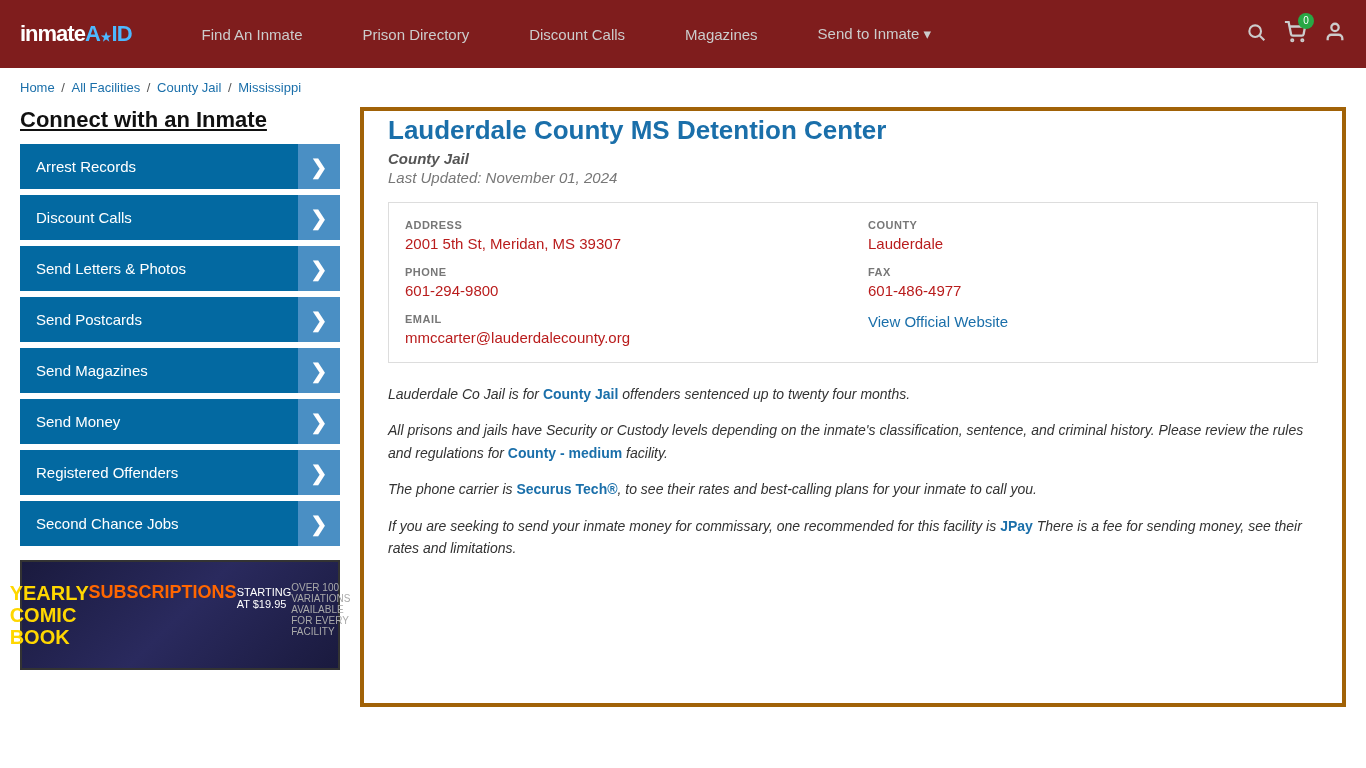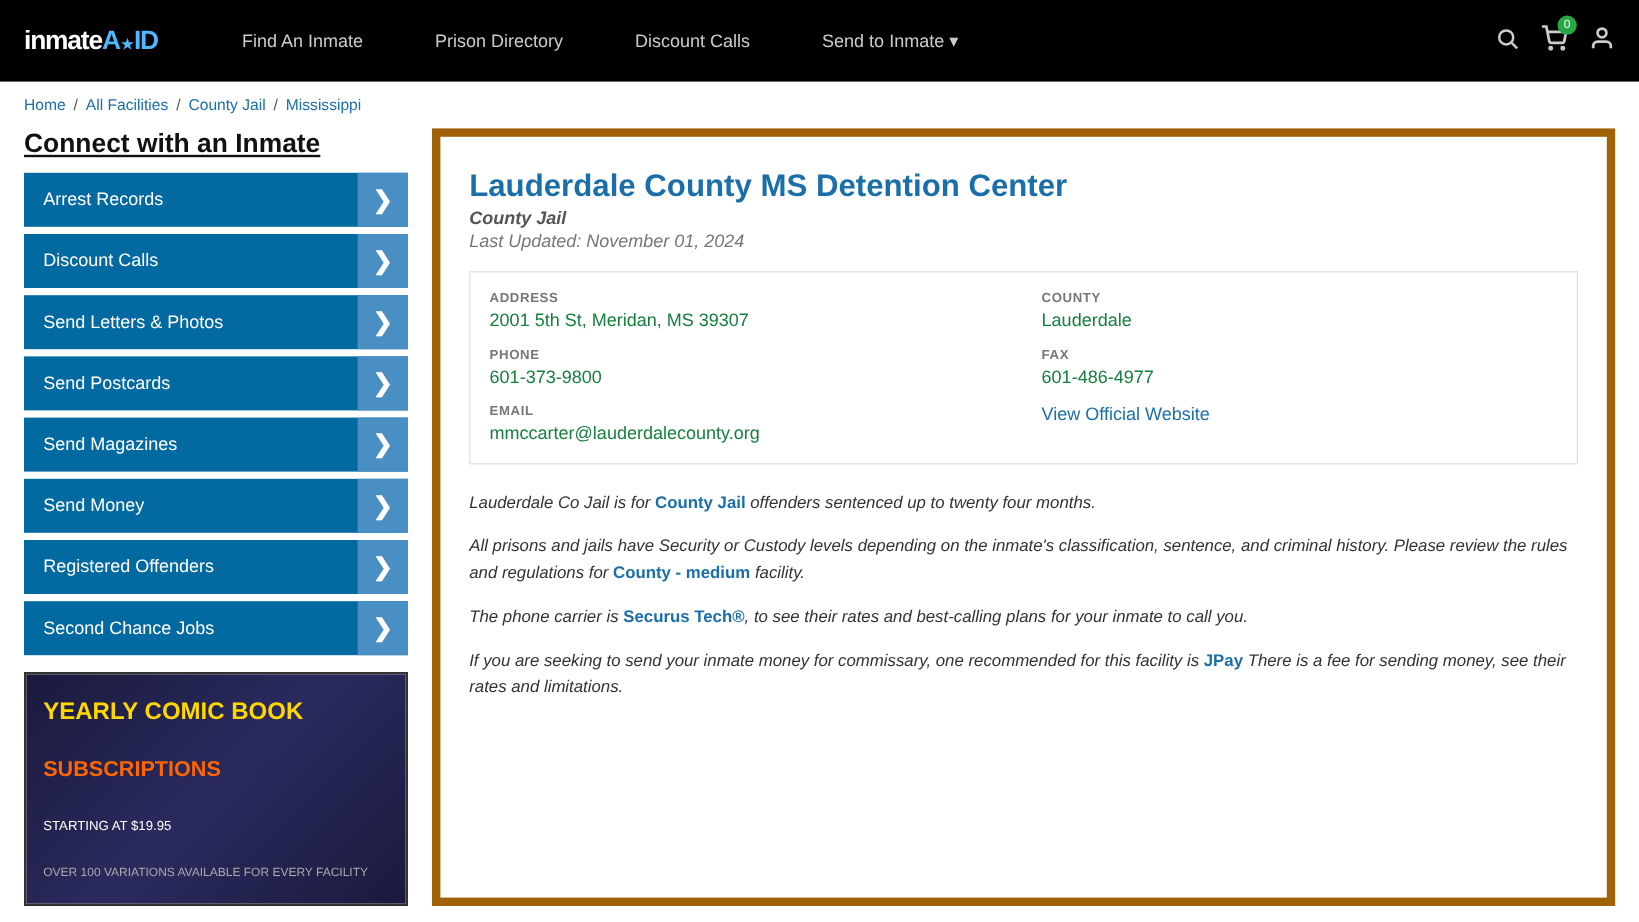--- a/index.html
+++ b/index.html
@@ -1,20 +1,20 @@
 <!DOCTYPE html>
 <html><head>
   <meta charset="utf-8">
   <style>
     * { margin: 0; padding: 0; box-sizing: border-box; }
     body { font-family: Arial, sans-serif; font-size: 14px; color: #333; background: #fff; }
 
     
     .header {
-      background: #000000;
+      background: #7f1d1d;
       display: flex;
       align-items: center;
       padding: 0 20px;
       height: 68px;
     }
     .logo-area {
       display: flex;
       align-items: center;
       margin-right: 40px;
     }
@@ -131,24 +131,23 @@
       font-weight: bold;
     }
 
     .ad-banner {
       margin-top: 14px;
       width: 100%;
       background: linear-gradient(135deg, #1a1a3e 0%, #2a2a5e 50%, #1a1a3e 100%);
       padding: 20px 14px;
       min-height: 100px;
       display: flex;
-      flex-direction: column;
-      justify-content: flex-start;
+      flex-direction: row;
+      justify-content: center;
       border: 2px solid #333;
-      gap: 27px;
     }
     .ad-title1 {
       color: #ffd700;
       font-size: 20px;
       font-weight: 900;
       text-transform: uppercase;
       line-height: 1.1;
     }
     .ad-title2 {
       color: #ff6600;
@@ -162,22 +161,22 @@
       margin-top: 4px;
     }
     .ad-desc {
       color: #aaa;
       font-size: 10px;
     }
 
     
     .main-area {
       flex: 1;
-      border: 7px solid #a16207;
-      padding: 25px 24px;
+      border: 4px solid #a16207;
+      padding: 4px 24px;
       min-height: 600px;
     }
     .facility-title {
       font-size: 26px;
       font-weight: bold;
       color: #1a6faa;
       margin-bottom: 4px;
     }
     .facility-type {
       font-size: 15px;
@@ -204,21 +203,21 @@
     .info-label {
       font-size: 11px;
       font-weight: bold;
       color: #777;
       text-transform: uppercase;
       letter-spacing: 0.5px;
       margin-bottom: 4px;
     }
     .info-value {
       font-size: 15px;
-      color: #15803d;
+      color: #b91c1c;
     }
     .info-link {
       color: #1a6faa;
       text-decoration: none;
       font-size: 15px;
     }
 
     .desc-section p {
       font-size: 14px;
       line-height: 1.6;
@@ -239,20 +238,21 @@
 <header class="header">
   <div class="logo-area">
     <span class="logo-text">
       inmate<span>A</span><span class="logo-star">★</span><span>ID</span>
     </span>
   </div>
   <nav class="nav-links">
     <a class="nav-item">Find An Inmate</a>
     <a class="nav-item">Prison Directory</a>
     <a class="nav-item">Discount Calls</a>
+    <a class="nav-item">Magazines</a>
     <a class="nav-item">Send to Inmate ▾</a>
   </nav>
   <div class="nav-icons">
     <button class="nav-icon-btn">
       <svg width="20" height="20" viewBox="0 0 24 24" fill="none" stroke="#ccc" stroke-width="2.5">
         <circle cx="11" cy="11" r="7"></circle>
           <line x1="16.5" y1="16.5" x2="22" y2="22"></line>
       </svg>
     </button>
     <button class="nav-icon-btn" style="position:relative;">
@@ -340,21 +340,21 @@
         <div class="info-value">2001 5th St, Meridan, MS 39307</div>
       </div>
 
       <div>
         <div class="info-label">COUNTY</div>
         <div class="info-value">Lauderdale</div>
       </div>
 
       <div>
         <div class="info-label">PHONE</div>
-        <div class="info-value">601-373-9800</div>
+        <div class="info-value">601-294-9800</div>
       </div>
 
       <div>
         <div class="info-label">FAX</div>
         <div class="info-value">601-486-4977</div>
       </div>
 
       <div>
         <div class="info-label">EMAIL</div>
         <div class="info-value">mmccarter@lauderdalecounty.org</div>

